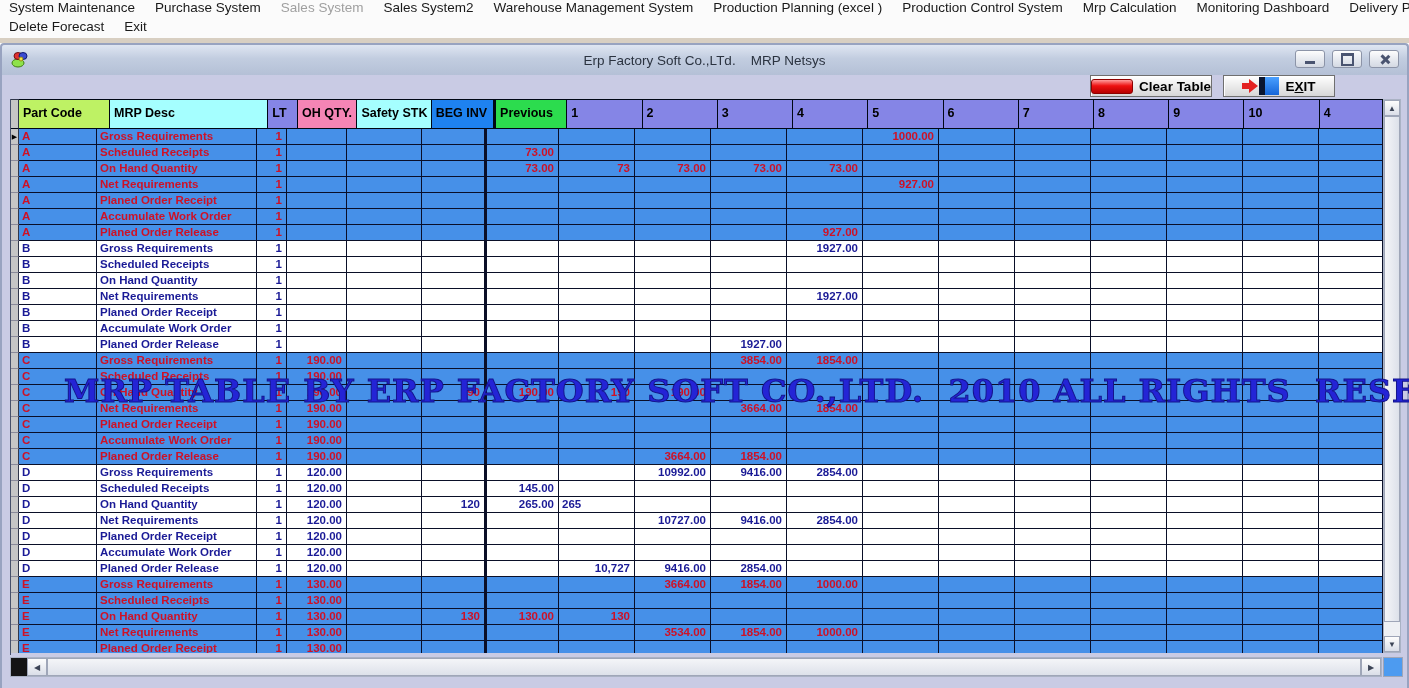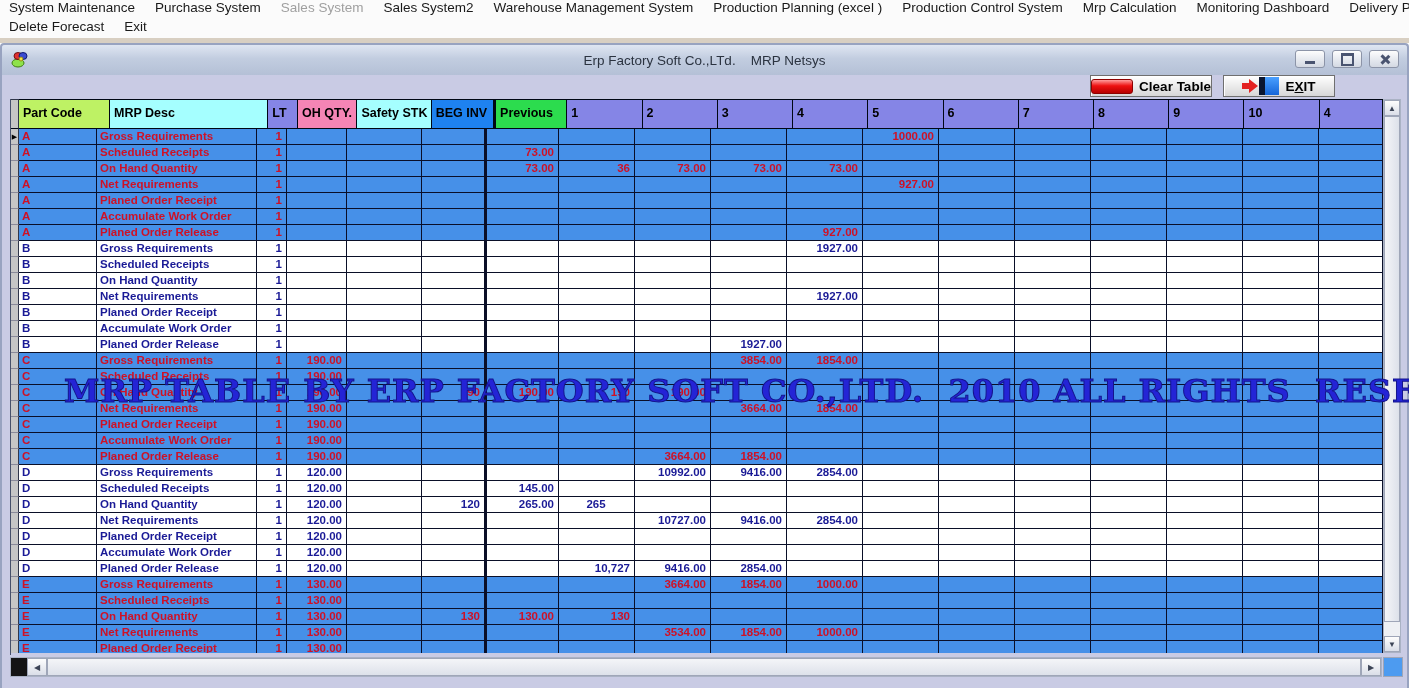--- a/index.html
+++ b/index.html
@@ -292,21 +292,21 @@
           </div>
           <div class="row row-blue">
             <div class="selcell"></div>
             <div class="cell" style="width: 78px; text-align: left;">A</div>
             <div class="cell" style="width: 160px; text-align: left;">On Hand Quantity</div>
             <div class="cell" style="width: 30px; text-align: right;">1</div>
             <div class="cell" style="width: 60px; text-align: right;"></div>
             <div class="cell" style="width: 75px; text-align: right;"></div>
             <div class="cell" style="width: 63px; text-align: right;"></div>
             <div class="cell thick" style="width: 74px; text-align: right;">73.00</div>
-            <div class="cell" style="width: 76px; text-align: right;">36</div>
+            <div class="cell" style="width: 76px; text-align: right;">73</div>
             <div class="cell" style="width: 76px; text-align: right;">73.00</div>
             <div class="cell" style="width: 76px; text-align: right;">73.00</div>
             <div class="cell" style="width: 76px; text-align: right;">73.00</div>
             <div class="cell" style="width: 76px; text-align: right;"></div>
             <div class="cell" style="width: 76px; text-align: right;"></div>
             <div class="cell" style="width: 76px; text-align: right;"></div>
             <div class="cell" style="width: 76px; text-align: right;"></div>
             <div class="cell" style="width: 76px; text-align: right;"></div>
             <div class="cell" style="width: 76px; text-align: right;"></div>
             <div class="cell" style="width: 64px; text-align: right;"></div>
@@ -733,21 +733,21 @@
           </div>
           <div class="row row-white">
             <div class="selcell"></div>
             <div class="cell" style="width: 78px; text-align: left;">D</div>
             <div class="cell" style="width: 160px; text-align: left;">On Hand Quantity</div>
             <div class="cell" style="width: 30px; text-align: right;">1</div>
             <div class="cell" style="width: 60px; text-align: right;">120.00</div>
             <div class="cell" style="width: 75px; text-align: right;"></div>
             <div class="cell" style="width: 63px; text-align: right;">120</div>
             <div class="cell thick" style="width: 74px; text-align: right;">265.00</div>
-            <div class="cell" style="width: 76px; text-align: center;">265</div>
+            <div class="cell" style="width: 76px; text-align: left;">265</div>
             <div class="cell" style="width: 76px; text-align: right;"></div>
             <div class="cell" style="width: 76px; text-align: right;"></div>
             <div class="cell" style="width: 76px; text-align: right;"></div>
             <div class="cell" style="width: 76px; text-align: right;"></div>
             <div class="cell" style="width: 76px; text-align: right;"></div>
             <div class="cell" style="width: 76px; text-align: right;"></div>
             <div class="cell" style="width: 76px; text-align: right;"></div>
             <div class="cell" style="width: 76px; text-align: right;"></div>
             <div class="cell" style="width: 76px; text-align: right;"></div>
             <div class="cell" style="width: 64px; text-align: right;"></div>

